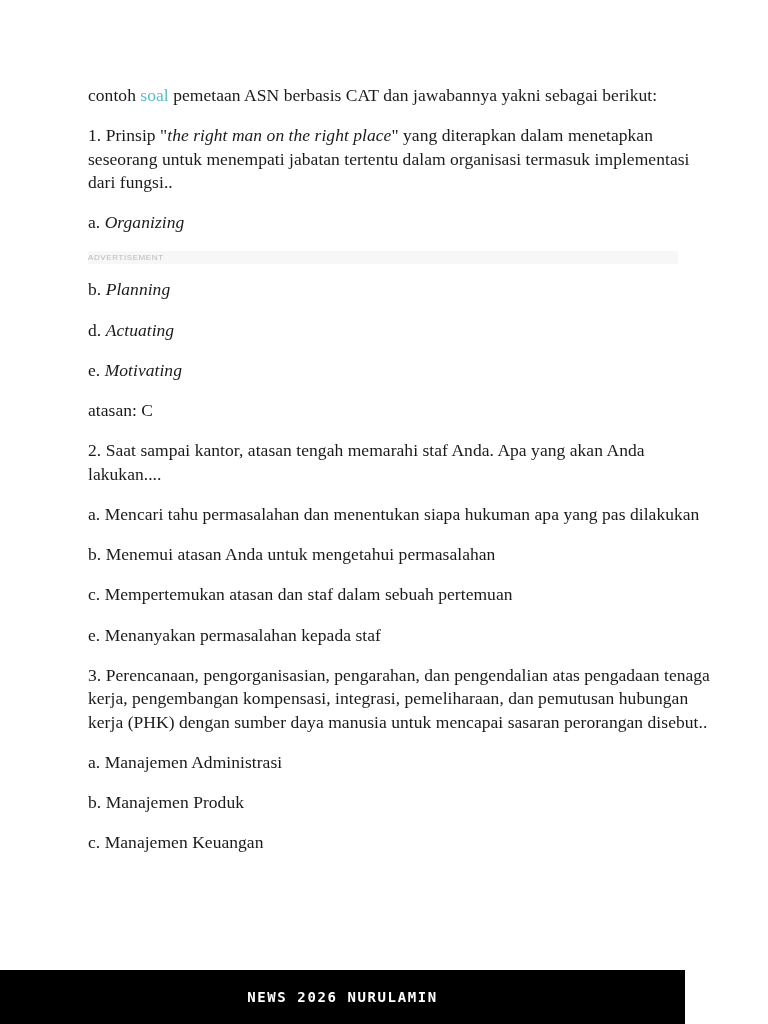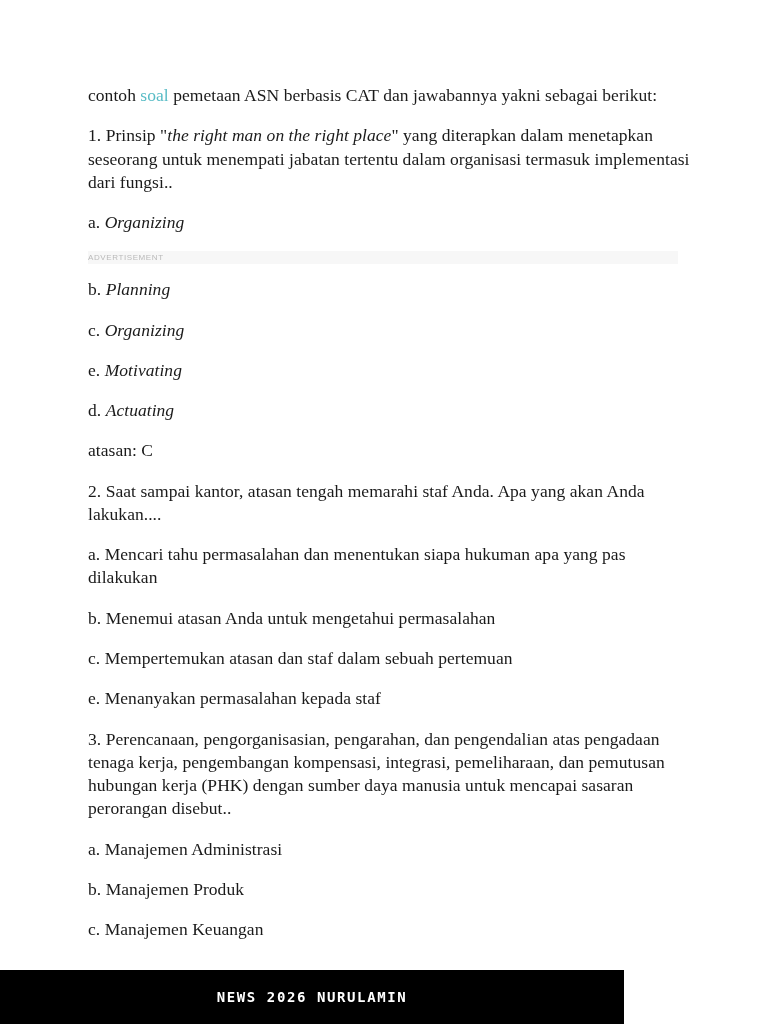--- a/index.html
+++ b/index.html
@@ -17,21 +17,21 @@
     font-family: "Liberation Serif", "DejaVu Serif", serif;
   }
 
   #article {
     position: absolute;
     left: 0;
     top: 0;
     width: 768px;
     height: 970px;
     background: #ffffff;
-    padding: 84px 77px 0 88px;
+    padding: 84px 54px 0 88px;
   }
 
   .para {
     margin: 0 0 17px 0;
     font-family: "Liberation Serif", "DejaVu Serif", serif;
     font-size: 17.5px;
     line-height: 1.33;
     color: #1a1a1a;
     letter-spacing: 0.05px;
     text-align: left;
@@ -70,21 +70,21 @@
     color: #b9b9b9;
     text-transform: uppercase;
     white-space: nowrap;
   }
 
   
   #footer {
     position: absolute;
     left: 0;
     top: 970px;
-    width: 624px;
+    width: 685px;
     height: 54px;
     background: #000000;
     display: flex;
     align-items: center;
     justify-content: center;
   }
   #footer-text {
     font-family: "DejaVu Sans Mono", "Liberation Mono", monospace;
     font-size: 14px;
     letter-spacing: 1.6px;
@@ -104,25 +104,24 @@
 
   <p class="para"><span>a. </span><em class="it">Organizing</em></p>
 
   <div id="ad-slot">
     <div class="ad-bar"></div>
     <div class="ad-label">ADVERTISEMENT</div>
   </div>
 
   <p class="para"><span>b. </span><em class="it">Planning</em></p>
 
-  <p class="para"><span>c. </span><em class="it">Organizing</em></p>
+
+  <p class="para"><span>d. </span><em class="it">Actuating</em></p>
 
   <p class="para"><span>e. </span><em class="it">Motivating</em></p>
-
-  <p class="para"><span>d. </span><em class="it">Actuating</em></p>
 
   <p class="para">atasan: C</p>
 
   <p class="para">2. Saat sampai kantor, atasan tengah memarahi staf Anda. Apa yang akan Anda lakukan....</p>
   <p class="para">a. Mencari tahu permasalahan dan menentukan siapa hukuman apa yang pas dilakukan</p>
   <p class="para">b. Menemui atasan Anda untuk mengetahui permasalahan</p>
   <p class="para">c. Mempertemukan atasan dan staf dalam sebuah pertemuan</p>
   <p class="para">e. Menanyakan permasalahan kepada staf</p>
 
   <p class="para">3. Perencanaan, pengorganisasian, pengarahan, dan pengendalian atas pengadaan tenaga kerja, pengembangan kompensasi, integrasi, pemeliharaan, dan pemutusan hubungan kerja (PHK) dengan sumber daya manusia untuk mencapai sasaran perorangan disebut..</p>

